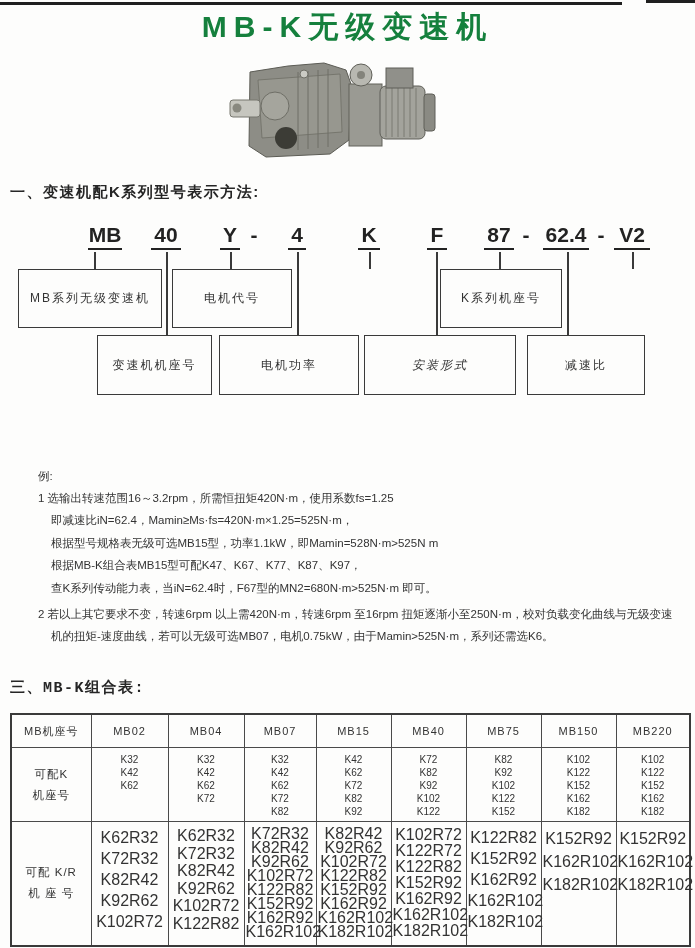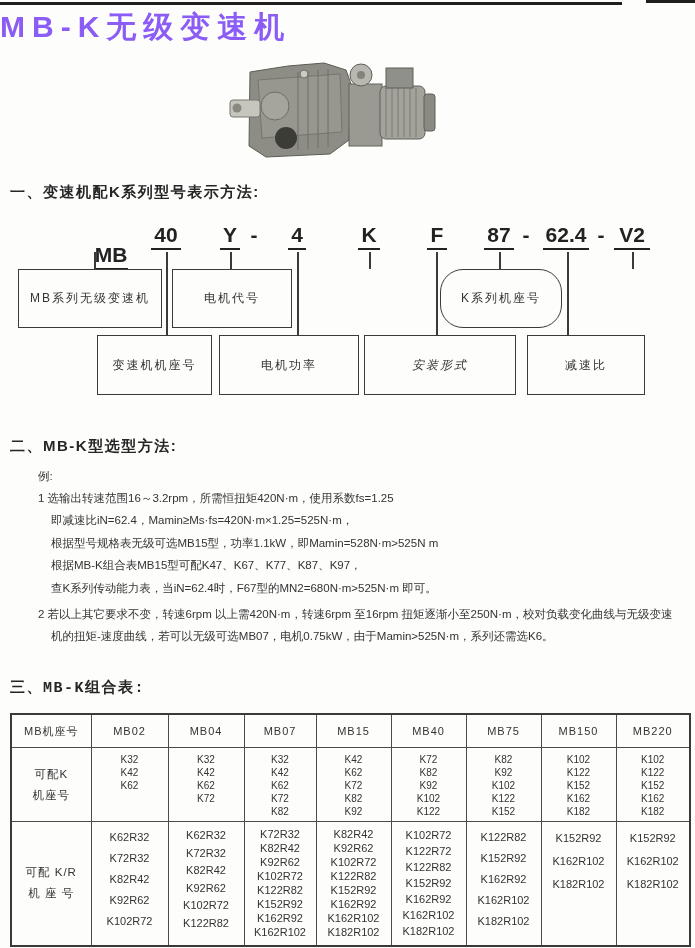--- a/index.html
+++ b/index.html
@@ -4,22 +4,22 @@
 <style>
   html,body { margin:0; padding:0; background:#e8e8e8; }
   body { font-family:"Liberation Sans","DejaVu Sans",sans-serif; }
   #page {
     position:relative; width:695px; height:948px; background:#fdfdfc;
     color:#2b2b2b; overflow:hidden; margin:0 auto;
   }
   .abs { position:absolute; }
   .rule { background:#1f1f1f; }
   .title {
-    top:7px; left:0; width:100%; text-align:left;
-    font-size:30px; font-weight:bold; letter-spacing:7px; color:#8b5cf6;
+    top:7px; left:0; width:100%; text-align:center;
+    font-size:30px; font-weight:bold; letter-spacing:7px; color:#15803d;
     white-space:nowrap;
   }
   .heading { font-size:15px; font-weight:700; color:#262626; letter-spacing:1.5px; white-space:nowrap; }
   
   .token {
     top:222px; height:26px; font-weight:700; font-size:21px; line-height:26px;
     text-align:center; color:#222; white-space:nowrap;
   }
   .token.u { border-bottom:2px solid #222; }
   .vline { width:1.5px; background:#3a3a3a; top:252px; }
@@ -32,21 +32,21 @@
   .ex-label { font-size:11.5px; color:#333; }
   .ex-list { font-size:11.5px; color:#333; }
   .ex-line { line-height:22.4px; margin-left:13px; white-space:nowrap; }
   .ex-line.first { margin-left:0; }
   .ex-list.tight .ex-line { line-height:21.5px; }
   
   table.combo { border-collapse:collapse; table-layout:fixed; width:679px; background:#fdfdfc; border:2px solid #3a3a3a; }
   table.combo th, table.combo td { border:1.5px solid #4a4a4a; }
   table.combo th { font-size:11px; font-weight:normal; color:#333; height:30px; letter-spacing:1px; }
   td.rlabel { vertical-align:middle; text-align:center; font-size:11.5px; color:#333; white-space:pre-line; line-height:21px; letter-spacing:1px; }
-  td.cell { vertical-align:top; text-align:center; font-size:11px; color:#333; white-space:pre-line; padding-top:5px; }
+  td.cell { vertical-align:top; text-align:center; font-size:16px; color:#333; white-space:pre-line; padding-top:5px; }
 </style>
 </head>
 <body>
 
 <div id="page">
 
   <div class="abs rule" style="left:0; top:2px; width:622px; height:3px;"></div>
   <div class="abs rule" style="left:646px; top:0; width:49px; height:3px;"></div>
 
   <div class="abs title">MB-K无级变速机</div>
@@ -78,21 +78,21 @@
         <line x1="182" y1="34" x2="182" y2="83"></line>
           <line x1="188" y1="34" x2="188" y2="83"></line>
       </g>
       <rect x="158" y="14" width="27" height="20" fill="#90908a" stroke="#5f5f58"></rect>
       <rect x="196" y="40" width="11" height="37" rx="3" fill="#8a8a83" stroke="#5f5f58"></rect>
     </svg>
   </div>
 
   <div class="abs heading" style="left:10px; top:183px;">一、变速机配K系列型号表示方法:</div>
   <div class="abs" id="code-diagram" style="left:0; top:0; width:695px; height:400px;">
-      <div class="abs token u" style="left: 94px; width: 34px; margin-top: 20px;">MB</div>
+      <div class="abs token u" style="left: 88px; width: 34px;">MB</div>
       <div class="abs token u" style="left: 151px; width: 30px;">40</div>
       <div class="abs token u" style="left: 220px; width: 20px;">Y</div>
       <div class="abs token" style="left: 246px; width: 16px;">-</div>
       <div class="abs token u" style="left: 288px; width: 18px;">4</div>
       <div class="abs token u" style="left: 358px; width: 22px;">K</div>
       <div class="abs token u" style="left: 427px; width: 20px;">F</div>
       <div class="abs token u" style="left: 484px; width: 30px;">87</div>
       <div class="abs token" style="left: 518px; width: 16px;">-</div>
       <div class="abs token u" style="left: 543px; width: 46px;">62.4</div>
       <div class="abs token" style="left: 593px; width: 16px;">-</div>
@@ -101,28 +101,27 @@
       <div class="abs vline" style="left: 166px; height: 83px;"></div>
       <div class="abs vline" style="left: 230px; height: 17px;"></div>
       <div class="abs vline" style="left: 297px; height: 83px;"></div>
       <div class="abs vline" style="left: 369px; height: 17px;"></div>
       <div class="abs vline" style="left: 436px; height: 83px;"></div>
       <div class="abs vline" style="left: 499px; height: 17px;"></div>
       <div class="abs vline" style="left: 567px; height: 83px;"></div>
       <div class="abs vline" style="left: 632px; height: 17px;"></div>
       <div class="abs cbox" style="left: 18px; width: 142px; top: 269px; height: 57px;">MB系列无级变速机</div>
       <div class="abs cbox" style="left: 172px; width: 118px; top: 269px; height: 57px;">电机代号</div>
-      <div class="abs cbox" style="left: 440px; width: 120px; top: 269px; height: 57px; border-radius: 23px;">K系列机座号</div>
+      <div class="abs cbox" style="left: 440px; width: 120px; top: 269px; height: 57px;">K系列机座号</div>
       <div class="abs cbox" style="left: 219px; width: 138px; top: 335px; height: 58px;">电机功率</div>
       <div class="abs cbox" style="left: 97px; width: 113px; top: 335px; height: 58px;">变速机机座号</div>
       <div class="abs cbox" style="left: 364px; width: 150px; top: 335px; height: 58px; font-style: italic;">安装形式</div>
       <div class="abs cbox" style="left: 527px; width: 116px; top: 335px; height: 58px;">减速比</div>
     </div>
 
-  <div class="abs heading" style="left:10px; top:437px;">二、MB-K型选型方法:</div>
   <div class="abs ex-label" style="left:38px; top:469px;">例:</div>
   <div class="abs ex-list" style="left:38px; top:487px;">
       <div class="ex-line first">1  选输出转速范围16～3.2rpm，所需恒扭矩420N·m，使用系数fs=1.25</div>
       <div class="ex-line">即减速比iN=62.4，Mamin≥Ms·fs=420N·m×1.25=525N·m，</div>
       <div class="ex-line">根据型号规格表无级可选MB15型，功率1.1kW，即Mamin=528N·m&gt;525N m</div>
       <div class="ex-line">根据MB-K组合表MB15型可配K47、K67、K77、K87、K97，</div>
       <div class="ex-line">查K系列传动能力表，当iN=62.4时，F67型的MN2=680N·m&gt;525N·m 即可。</div>
     </div>
   <div class="abs ex-list tight" style="left:38px; top:604px;">
       <div class="ex-line first">2  若以上其它要求不变，转速6rpm 以上需420N·m，转速6rpm 至16rpm 扭矩逐渐小至250N·m，校对负载变化曲线与无级变速</div>

